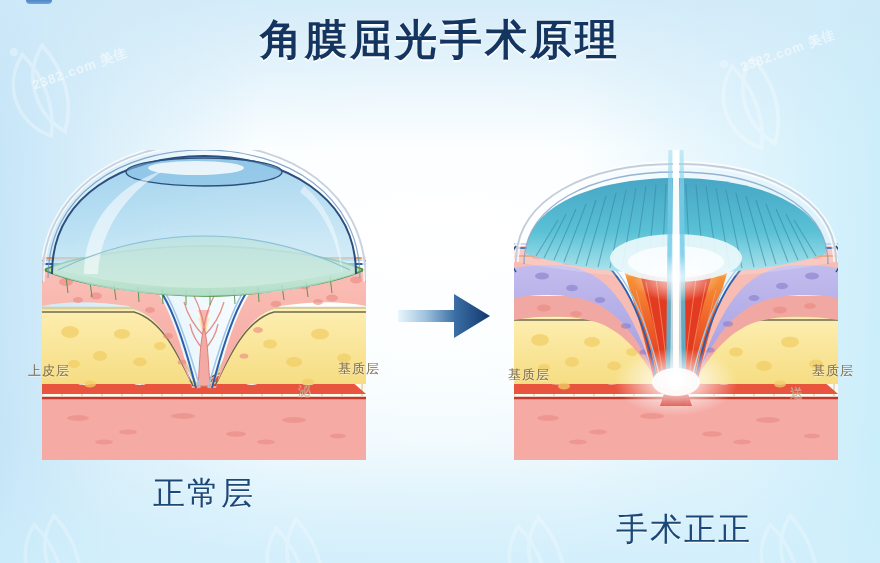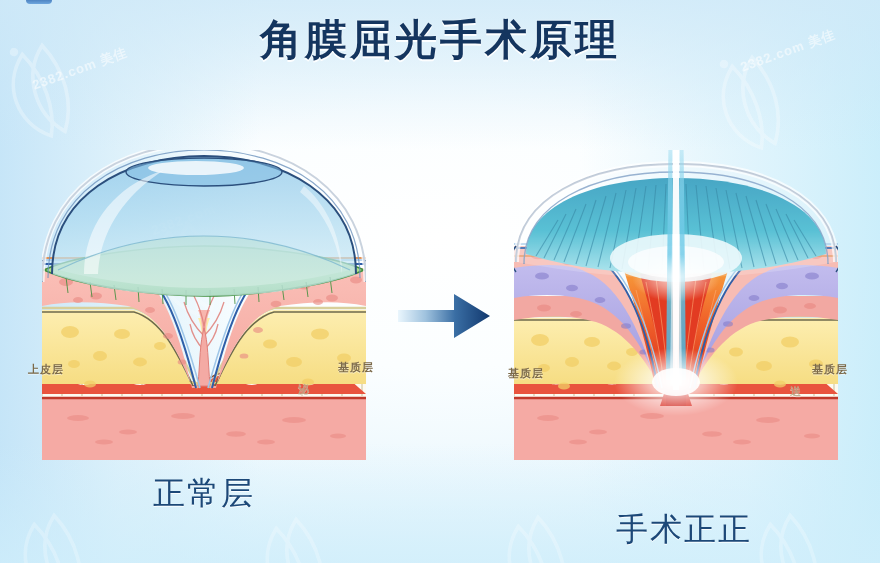--- a/index.html
+++ b/index.html
@@ -78,21 +78,21 @@
   .caption-left{left:8px;}
   .caption-right{left:488px;margin-top:36px;}
 
   
   .arrow{
     position:absolute;left:396px;top:288px;width:96px;height:56px;
   }
 
   
   .tlabel{
-    position:absolute;font-size:11px;color:#7c6a4a;font-weight:700;
+    position:absolute;font-size:13px;color:#7c6a4a;font-weight:400;
     letter-spacing:1px;white-space:nowrap;
     text-shadow:0 1px 0 rgba(255,255,255,.5);
   }
   .tlabel.faint{color:#b9a888;opacity:.85;}
 </style>
 </head>
 <body>
 
 <div id="stage">
 

